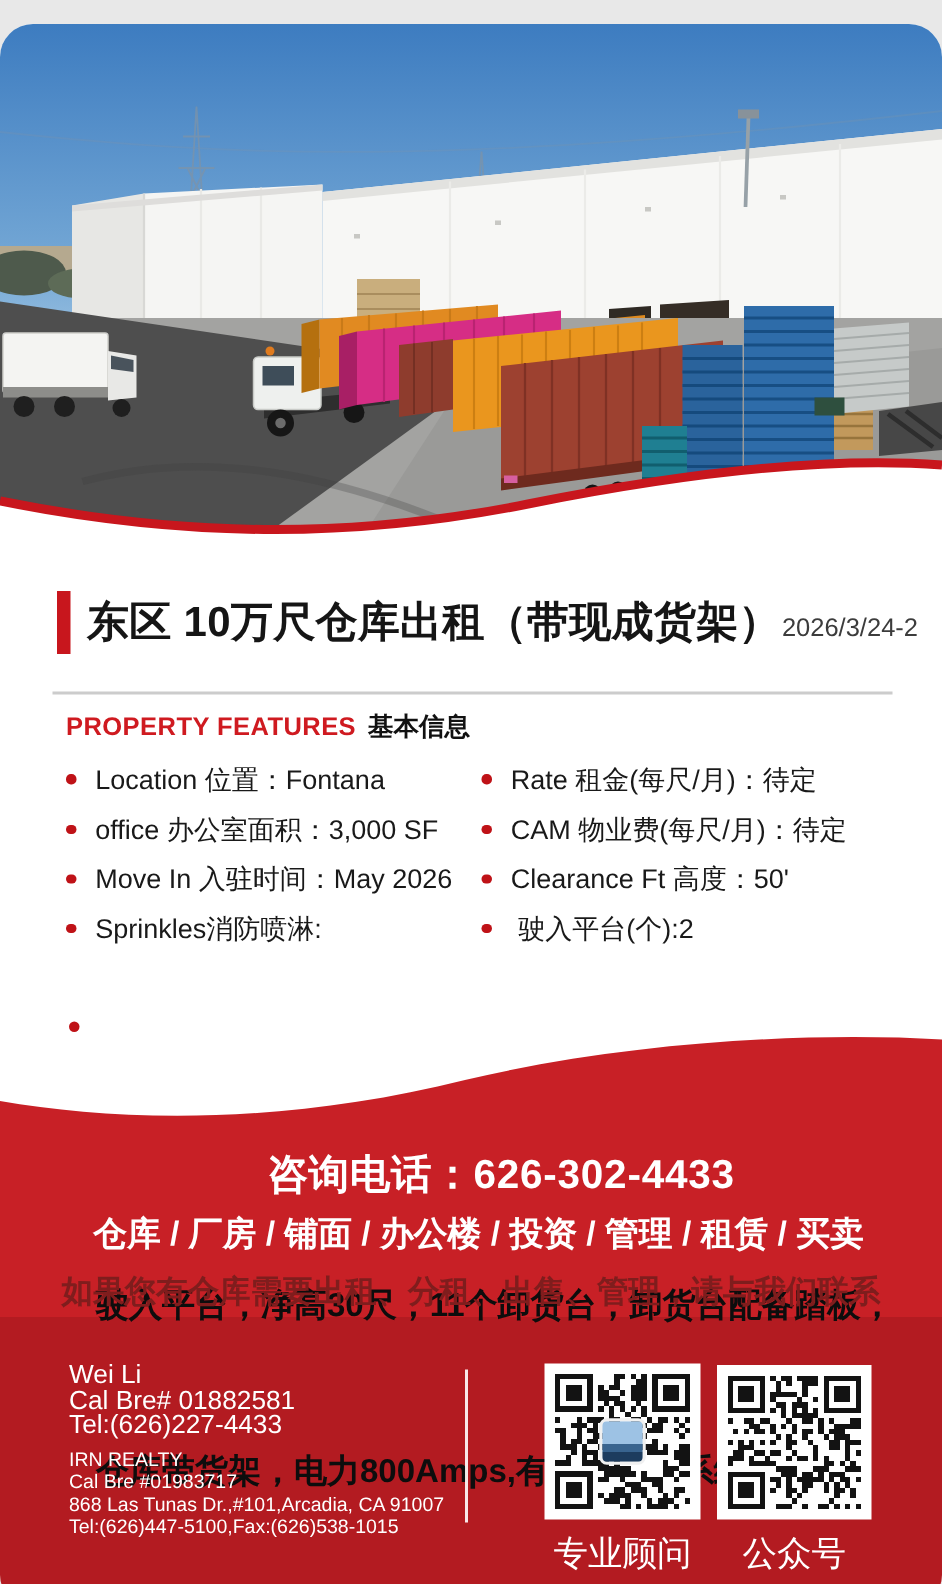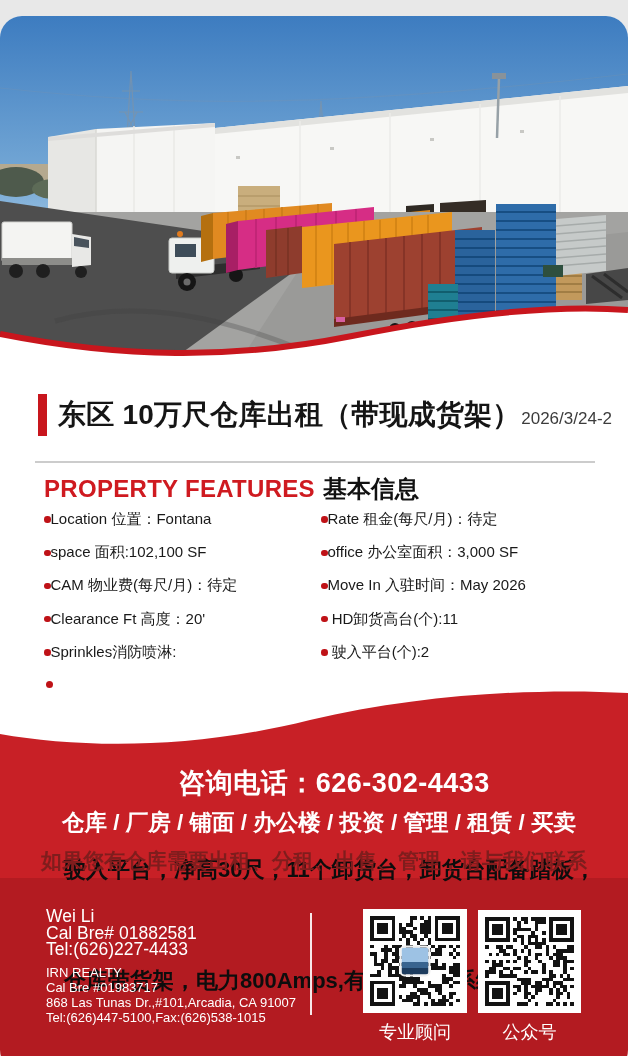--- a/index.html
+++ b/index.html
@@ -11,27 +11,27 @@
   }
   
   .photo{position:absolute;left:0;top:0;width:628px;height:360px;display:block;}
   
   .headline-row{position:absolute;left:38px;top:376px;height:46px;display:flex;align-items:center;gap:11px;z-index:5;}
   .red-bar{width:9px;height:42px;background:#c8161d;}
   .listing-title{margin:0;font-size:28px;font-weight:700;color:#151515;white-space:nowrap;letter-spacing:.2px;}
   .listing-date{position:absolute;right:16px;top:393px;font-size:17px;color:#3c3c3c;z-index:5;}
   .divider{position:absolute;left:35px;right:33px;top:445px;height:2px;background:#cccccc;z-index:5;}
   
-  .section-header{position:absolute;left:44px;top:457px;font-size:24px;font-weight:800;z-index:5;}
+  .section-header{position:absolute;left:44px;top:457px;font-size:17px;font-weight:800;z-index:5;}
   .section-header .en{color:#cf1a20;letter-spacing:.3px;}
   .section-header .zh{color:#111;margin-left:8px;}
   
   .features{position:absolute;left:44px;top:487px;width:556px;display:grid;
     grid-template-columns:277px 1fr;grid-auto-rows:33.2px;align-items:center;z-index:5;}
-  .feat{display:flex;align-items:center;gap:0;font-size:15px;color:#191919;white-space:pre;}
+  .feat{display:flex;align-items:center;gap:13px;font-size:18px;color:#191919;white-space:pre;}
   .dot{width:6.5px;height:6.5px;border-radius:50%;background:#bf1217;flex:none;}
   
   .redwave{position:absolute;left:0;top:656px;width:628px;height:104px;display:block;z-index:1;}
   .red-solid{position:absolute;left:0;top:758px;right:0;bottom:0;background:#c82026;z-index:1;}
   .footer-tint{position:absolute;left:0;top:862px;right:0;bottom:0;background:rgba(35,0,2,.13);z-index:2;}
   
   .highlight{position:absolute;left:44px;top:650px;width:566px;z-index:5;
     font-size:22px;font-weight:700;color:#0d0d0d;line-height:37px;white-space:pre;}
   .highlight .hdot{position:absolute;left:2px;top:15px;width:7px;height:7px;border-radius:50%;background:#bf1217;}
   .highlight .hl-lines{margin-left:20px;}
@@ -47,21 +47,21 @@
   .agent-block .big{font-size:17.5px;line-height:16.5px;font-weight:400;}
   .agent-block .small{font-size:13px;line-height:15px;margin-top:7px;}
   .v-divider{position:absolute;left:310px;top:897px;width:1.5px;height:102px;background:rgba(255,255,255,.9);z-index:6;}
   .qr{position:absolute;background:#fff;z-index:6;box-sizing:border-box;padding:7px;}
   .qr svg{width:100%;height:100%;display:block;}
   .qr-left{left:363px;top:893px;width:104px;height:104px;}
   .qr-right{left:478px;top:894px;width:103px;height:103px;}
   .qr-logo{position:absolute;left:50%;top:50%;transform:translate(-50%,-50%);width:27px;height:27px;
     border-radius:5px;border:2px solid #f0f0f0;
     background:linear-gradient(#9dc2e4 0 55%,#39648f 55% 75%,#1d3c5e 75%);}
-  .qr-label{position:absolute;top:1004px;text-align:center;font-size:18px;color:#fff;z-index:6;}
+  .qr-label{position:absolute;top:1004px;text-align:center;font-size:23px;color:#fff;z-index:6;}
   .qr-label.l{left:363px;width:104px;}
   .qr-label.r{left:478px;width:103px;}
 </style>
 </head>
 <body>
 
 <div class="page">
 
   <svg class="photo" viewBox="0 0 628 360" preserveAspectRatio="none">
     <defs>
@@ -213,26 +213,24 @@
   <div class="listing-date">2026/3/24-2</div>
   <div class="divider"></div>
 
   <div class="section-header">
     <span class="en">PROPERTY FEATURES</span><span class="zh">基本信息</span>
   </div>
 
   <div class="features">
     <div class="feat"><span class="dot"></span><span>Location 位置：Fontana</span></div>
     <div class="feat"><span class="dot"></span><span>Rate 租金(每尺/月)：待定</span></div>
-    <div class="feat"><span class="dot"></span><span>space 面积:102,100 SF</span></div>
     <div class="feat"><span class="dot"></span><span>office 办公室面积：3,000 SF</span></div>
     <div class="feat"><span class="dot"></span><span>CAM 物业费(每尺/月)：待定</span></div>
     <div class="feat"><span class="dot"></span><span>Move In 入驻时间：May 2026</span></div>
-    <div class="feat"><span class="dot"></span><span>Clearance Ft 高度：20'</span></div>
-    <div class="feat"><span class="dot"></span><span> HD卸货高台(个):11</span></div>
+    <div class="feat"><span class="dot"></span><span>Clearance Ft 高度：50'</span></div>
     <div class="feat"><span class="dot"></span><span>Sprinkles消防喷淋:</span></div>
     <div class="feat"><span class="dot"></span><span> 驶入平台(个):2</span></div>
   </div>
 
   <svg class="redwave" viewBox="0 0 628 104" preserveAspectRatio="none">
     <path d="M0,62 C80,76 190,78 310,48 C420,22 540,16 628,21 L628,104 L0,104 Z" fill="#c82026"></path>
   </svg>
   <div class="red-solid"></div>
   <div class="footer-tint"></div>
 

